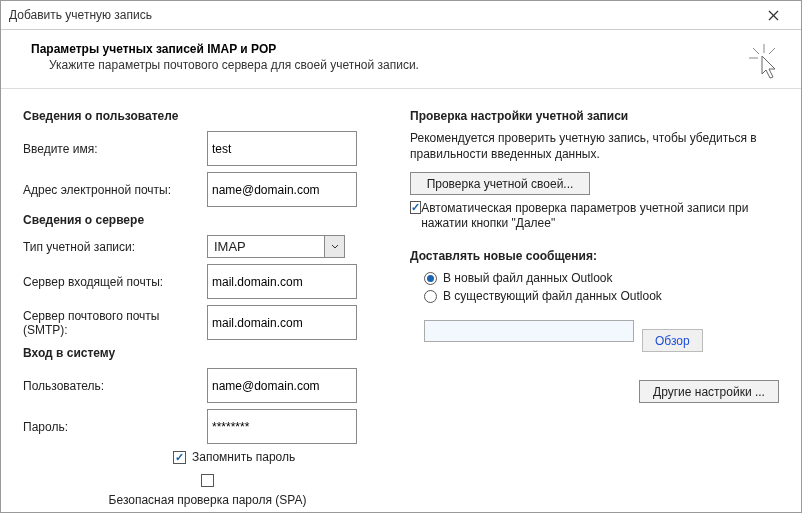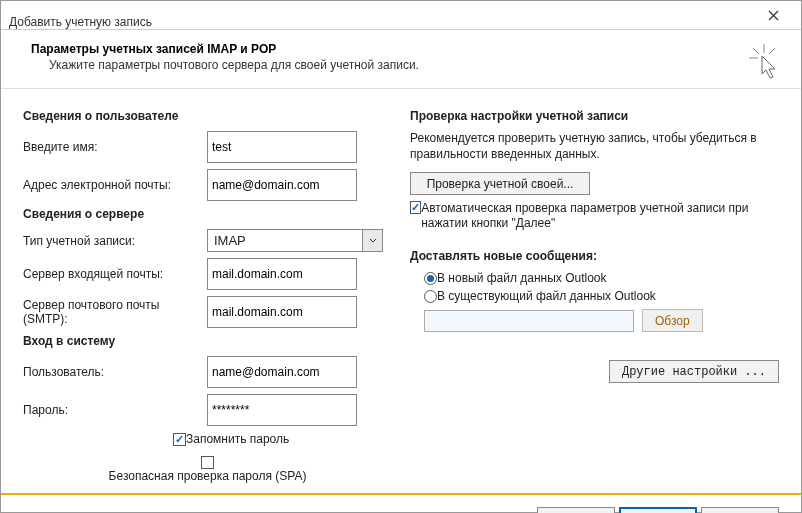--- a/index.html
+++ b/index.html
@@ -4,21 +4,21 @@
 <style>
   * { box-sizing: border-box; font-family: "Segoe UI", Tahoma, sans-serif; }
   body { margin: 0; background: #e8e8e8; }
   .dialog {
     width: 802px; height: 513px; background: #fff;
     border: 1px solid #999; position: relative;
     display: flex; flex-direction: column;
   }
   .titlebar {
     height: 44px; background: #fff; border-bottom: 1px solid #ccc;
-    display: flex; align-items: flex-end; padding: 0 8px;
+    display: flex; align-items: center; padding: 0 8px;
     font-size: 12px; color: #333;
   }
   .titlebar .spacer { flex: 1; }
   .close-btn {
     width: 40px; height: 28px; display: flex; align-items: center;
     justify-content: center; cursor: pointer; font-size: 14px;
   }
   .header {
     padding: 12px 22px 16px 22px; border-bottom: 1px solid #ddd;
     position: relative;
@@ -28,33 +28,33 @@
   .header-icon { position: absolute; right: 22px; top: 14px; }
   .body {
     flex: 1; display: flex; padding: 14px 22px 6px 22px;
     font-size: 12px; color: #222; gap: 18px;
   }
   .col { flex: 1; }
   .section-title { font-weight: bold; margin: 6px 0 8px 0; }
   .form-row { display: flex; align-items: center; margin-bottom: 6px; }
   .form-label { width: 184px; }
   .text-input {
-    width: 150px; height: 19px; font-size: 12px;
-    border: 1px solid #888; padding: 15px 4px; background:#fff;
+    width: 150px; height: 35px; font-size: 12px;
+    border: 1px solid #888; padding: 4px 4px; background:#fff;
   }
   .select-wrap {
-    width: 176px; height: 23px; border: 1px solid #888;
+    width: 138px; height: 23px; border: 1px solid #888;
     display: flex; align-items: center; background:#fff;
   }
   .select-wrap span { flex:1; padding: 0 6px; font-size: 13px; }
   .select-btn {
     width: 20px; height: 21px; border-left: 1px solid #888;
     background: #e9e9e9; display:flex; align-items:center; justify-content:center;
   }
-  .chk-row { display:flex; align-items:center; margin: 4px 0; }
+  .chk-row { display:flex; align-items:center; margin: 4px 0; gap:6px; }
   .checkbox {
     width: 13px; height: 13px; border: 1px solid #555; background:#fff;
     display:flex; align-items:center; justify-content:center; cursor:pointer;
   }
   .checkbox.checked::after {
     content:"✓"; color:#1a64b0; font-size:11px; line-height:11px; font-weight:bold;
   }
   .radio {
     width:13px; height:13px; border:1px solid #555; border-radius:50%;
     display:flex; align-items:center; justify-content:center; cursor:pointer;
@@ -62,21 +62,21 @@
   }
   .radio.selected::after {
     content:""; width:7px; height:7px; background:#1a64b0; border-radius:50%;
   }
   .para { margin: 4px 0 10px 0; line-height: 1.3; }
   .btn {
     border: 1px solid #888; background: #f2f2f2; font-size:12px;
     padding: 3px 12px; cursor:pointer; min-height:23px;
     display:inline-flex; align-items:center; justify-content:center;
   }
-  .btn.disabled { color:#a16207; background:#f0f0f0; border-color:#bbb; cursor:default; }
+  .btn.disabled { color:#1d4ed8; background:#f0f0f0; border-color:#bbb; cursor:default;margin-top:20px; }
   .btn.default { border:2px solid #0a64ad; padding:2px 11px; }
   .deliver-box {
     width: 210px; height:22px; border:1px solid #aaa; background:#f2f8fd;
     margin-right:8px;
   }
   .right-bottom { display:flex; align-items:center; margin-top:6px; }
   .other-settings { text-align:right; margin-top:28px; }
   .footer {
     border-top:2px solid #eab308; padding: 12px 22px;
     display:flex; justify-content:flex-end; gap:4px;
@@ -186,21 +186,21 @@
       <div class="chk-row" style="margin-left:14px;">
         <div class="radio"></div>
         <span>В существующий файл данных Outlook</span>
       </div>
       <div class="right-bottom" style="margin-left:14px;">
         <div class="deliver-box"></div>
         <div class="btn disabled">Обзор</div>
       </div>
 
       <div class="other-settings">
-        <div class="btn" style="min-width:140px;font-family:Liberation Mono, monospace;">Другие настройки ...</div>
+        <div class="btn" style="min-width:140px;">Другие настройки ...</div>
       </div>
     </div>
   </div>
 
   <div class="footer">
     <div class="btn">&lt; Назад</div>
     <div class="btn default">Далее &gt;</div>
     <div class="btn">Отмена</div>
   </div>
 

